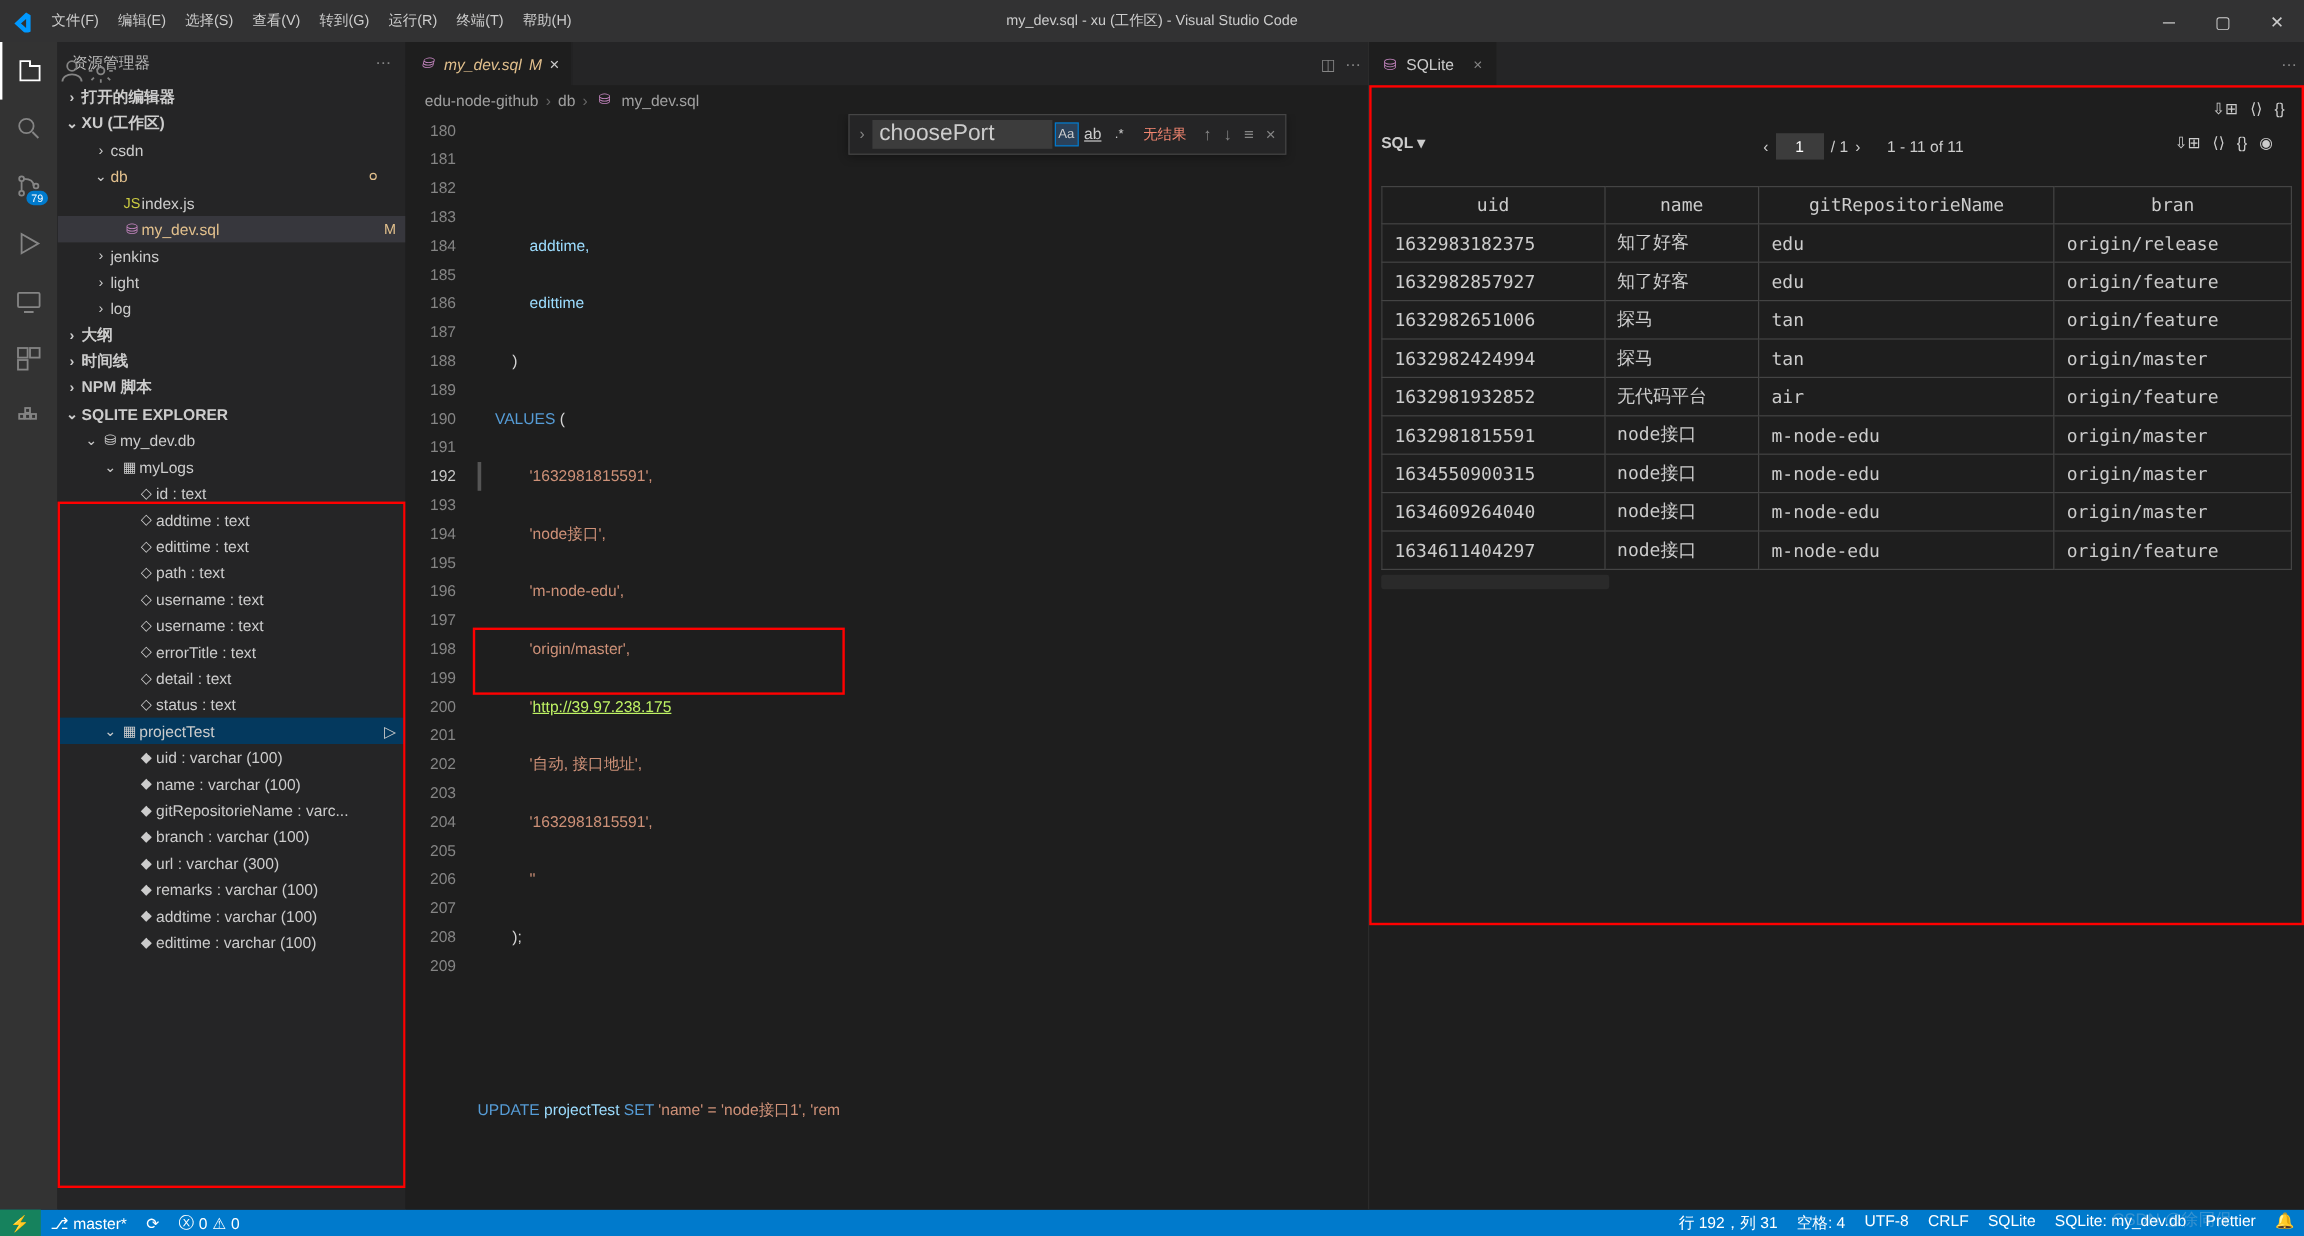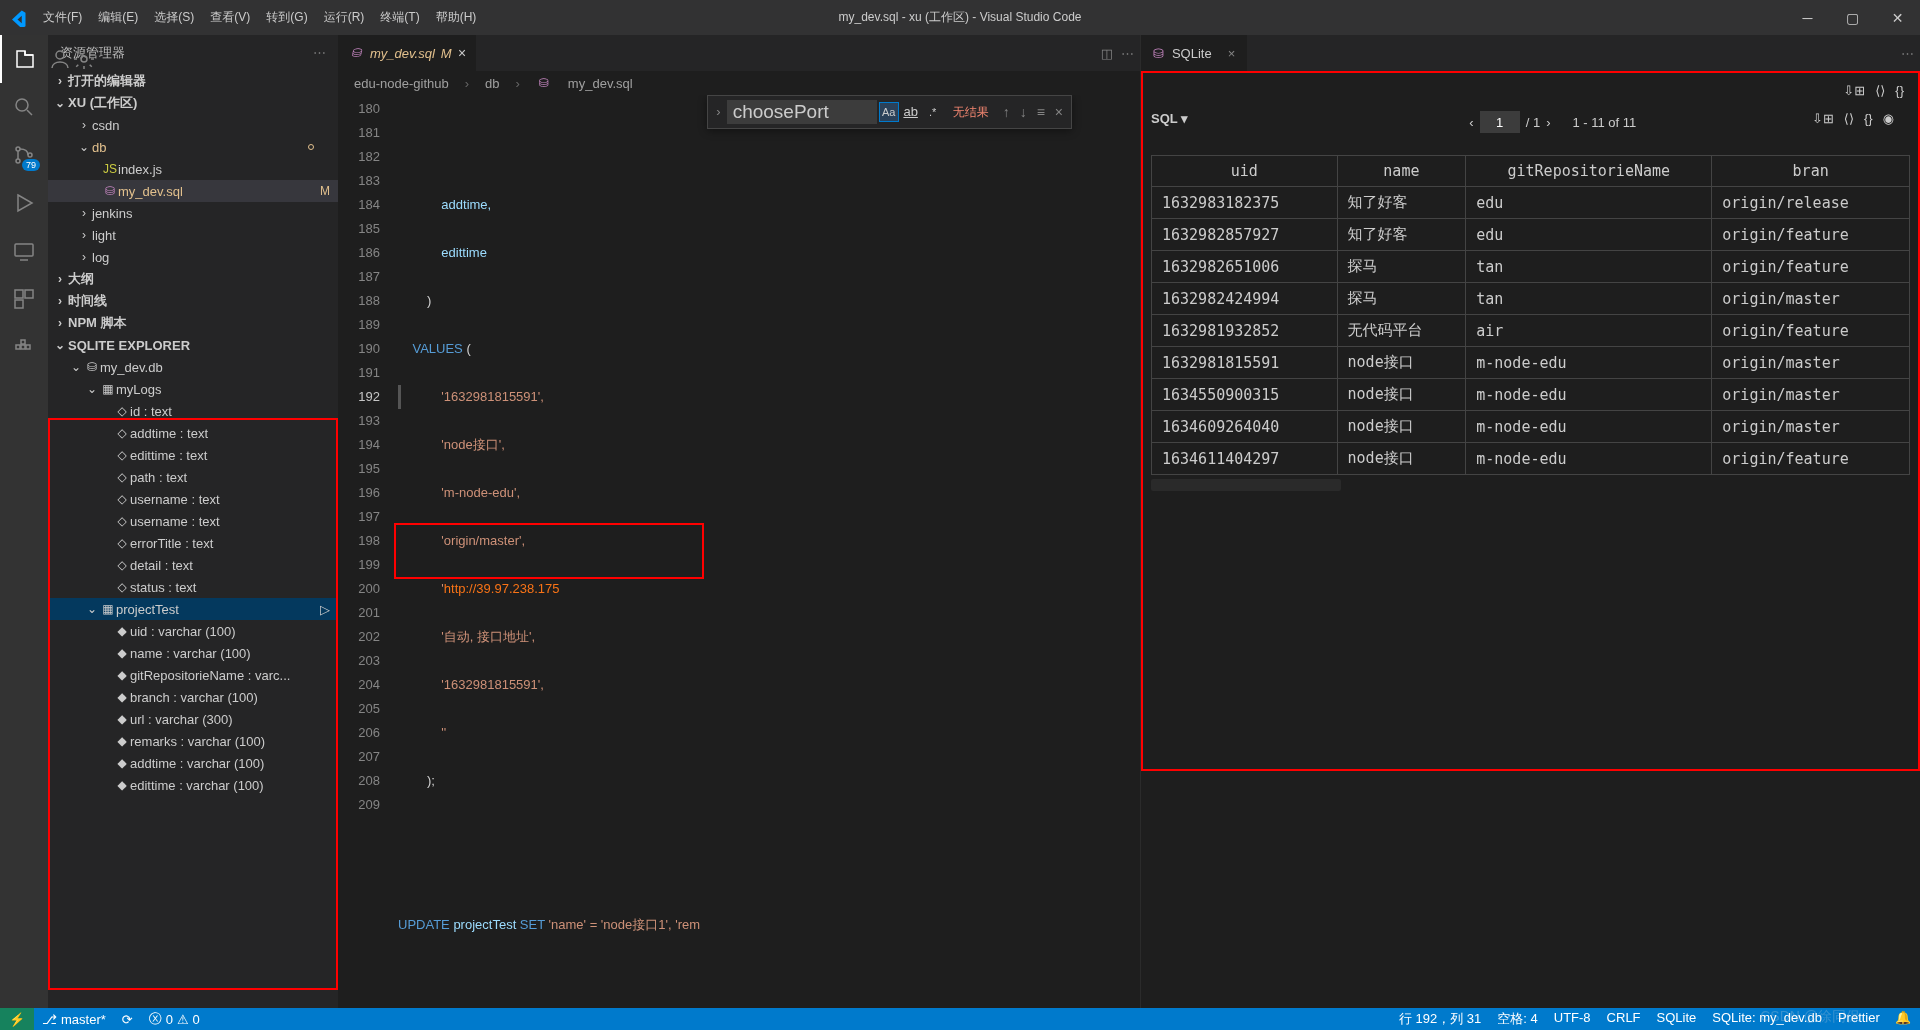--- a/index.html
+++ b/index.html
@@ -31,32 +31,32 @@
 .mod{position:absolute;right:8px;color:#e2c08d;font-size:12px}
 .dot{position:absolute;right:24px;width:6px;height:6px;border:1px solid #e2c08d;border-radius:50%}
 .file-js{color:#cbcb41}
 .redbox1{border:2px solid red;position:absolute}
 .editor-group{flex:1;display:flex;flex-direction:column;background:#1e1e1e;position:relative;min-width:0}
 .tabs{height:36px;background:#252526;display:flex;align-items:center;position:relative}
 .tab{height:36px;background:#1e1e1e;display:flex;align-items:center;padding:0 10px;gap:6px;border-right:1px solid #252526;font-style:italic;cursor:pointer}
 .tab-mod{color:#e2c08d}
 .tab-close{color:#ccc;font-size:14px;cursor:pointer}
 .tab-actions{position:absolute;right:6px;display:flex;gap:8px;color:#858585}
-.breadcrumb{height:24px;display:flex;align-items:center;padding:0 16px;gap:16px;color:#a0a0a0;font-size:12px}
+.breadcrumb{height:24px;display:flex;align-items:center;padding:0 16px;gap:6px;color:#a0a0a0;font-size:12px}
 .bc-sep{color:#666}
 .code-area{flex:1;display:flex;position:relative;overflow:hidden}
 .gutter{width:60px;text-align:right;padding-right:18px;color:#858585;font-family:Consolas,monospace;font-size:14px;line-height:24px;padding-top:2px}
 .lineno{height:24px}
 .lineno.cur{color:#c6c6c6}
 .code{flex:1;font-family:Consolas,monospace;font-size:15px;line-height:24px;padding-top:2px;position:relative;white-space:pre}
 .tok-kw{color:#569cd6}
 .tok-str{color:#ce9178}
 .tok-id{color:#9cdcfe}
 .tok-punc{color:#d4d4d4}
-.tok-url{color:#f97316;}
+.tok-url{color:#bef264;text-decoration:underline}
 .find-widget{position:absolute;top:0;right:28px;background:#252526;border:1px solid #454545;display:flex;align-items:center;height:34px;padding:0 4px;gap:2px;box-shadow:0 2px 8px rgba(0,0,0,.4);z-index:5}
 .find-toggle{color:#858585;padding:0 4px;cursor:pointer}
 .find-input{background:#3c3c3c;border:none;color:#ccc;height:24px;width:150px;padding:0 6px;font-size:19px;outline:none}
 .find-opt{width:20px;height:20px;display:flex;align-items:center;justify-content:center;color:#ccc;font-size:11px;border:1px solid transparent;cursor:pointer}
 .find-opt.on{border-color:#007acc;background:#2b4159}
 .find-noresult{color:#f48771;padding:0 8px;font-size:12px}
 .find-nav{color:#858585;padding:0 4px;cursor:pointer;font-size:14px}
 .minimap{width:40px;background:#1e1e1e;position:relative}
 .cursor-line{position:absolute;left:0;height:24px;width:3px;background:#555}
 .panel-right{width:780px;background:#1e1e1e;display:flex;flex-direction:column;border-left:1px solid #2b2b2b}

